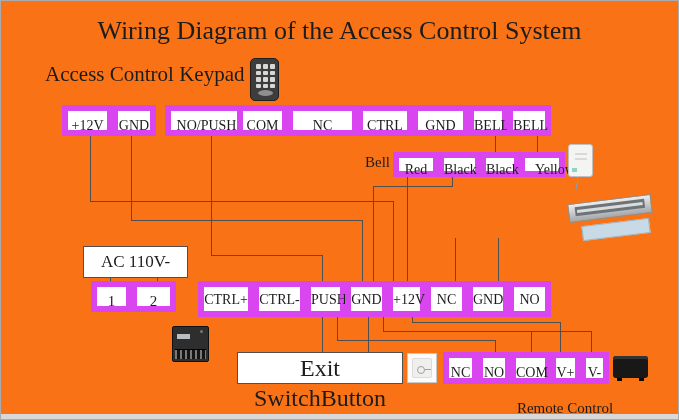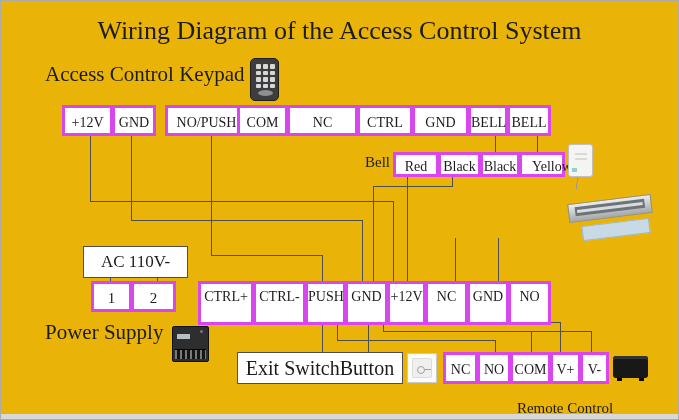--- a/index.html
+++ b/index.html
@@ -1,39 +1,39 @@
 <!DOCTYPE html>
 <html><head>
 <meta charset="utf-8">
 <style>
   html,body{margin:0;padding:0;background:#ffffff;}
   body{width:679px;height:420px;overflow:hidden;position:relative;
        font-family:"Liberation Serif", serif;color:#1c1c1c;}
-  .stage{position:absolute;left:0;top:0;width:679px;height:420px;background:#eab308;}
+  .stage{position:absolute;left:0;top:0;width:679px;height:420px;background:#f97316;}
   .frame{position:absolute;inset:0;border:1px solid #ababab;pointer-events:none;}
   .bottom-band{position:absolute;left:1px;right:1px;bottom:1px;height:5px;background:#d8d8d8;}
   .wires{position:absolute;left:0;top:0;pointer-events:none;}
   .title{position:absolute;left:0;top:16px;width:679px;text-align:center;
          font-size:26px;letter-spacing:0px;}
   .lbl{position:absolute;white-space:nowrap;}
   .keypad-lbl{left:45px;top:62px;font-size:21px;}
   .bell-lbl{left:352px;top:154px;width:38px;text-align:right;font-size:15px;}
   .psu-lbl{left:45px;top:320px;font-size:21px;}
   .remote-lbl{left:500px;top:400px;width:130px;text-align:center;font-size:15px;}
   .cell{position:absolute;box-sizing:border-box;background:#fff;
-        border:3px solid #d946ef;text-align:center;font-size:14px;}
+        border:6px solid #d946ef;text-align:center;font-size:14px;}
   .r-top .cell{top:105px;height:31px;line-height:29px;}
   .r-bell .cell{top:152px;height:25px;line-height:23px;}
-  .r-ctl .cell{top:281px;height:44px;line-height:26px;}
+  .r-ctl .cell{top:281px;height:36px;line-height:26px;}
   .r-rem .cell{top:352px;height:32px;line-height:30px;}
   .bigbox{position:absolute;box-sizing:border-box;background:#fff;
           border:1px solid #4f4f4f;text-align:center;}
   .maglock-box{left:413px;top:205px;width:148px;height:34px;font-size:21px;line-height:32px;}
   .ac-box{left:83px;top:246px;width:105px;height:32px;font-size:17px;line-height:30px;}
-  .exit-box{left:237px;top:352px;width:166px;height:32px;font-size:20px;line-height:30px;}
+  .exit-box{left:237px;top:352px;width:166px;height:32px;font-size:24px;line-height:30px;}
   .t12{top:281px;height:31px;font-size:15px;line-height:29px;}
   .t1{left:91px;width:41px;}
   .t2{left:131px;width:45px;}
   
   .dev{position:absolute;box-sizing:border-box;}
   .keypad-dev{left:250px;top:58px;width:29px;height:43px;background:#3d3d3d;
               border:1px solid #1f1f1f;border-radius:5px;}
   .kp-grid{position:absolute;left:5px;top:5px;width:19px;height:24px;
            display:grid;grid-template-columns:repeat(3,1fr);gap:2px;}
   .kp-grid i{display:block;background:#d8d9d7;border-radius:1px;}
@@ -161,21 +161,20 @@
     <div class="cell" style="left:198px;width:56px;">CTRL+</div>
     <div class="cell" style="left:253px;width:53px;">CTRL-</div>
     <div class="cell" style="left:305px;width:41px;">PUSH</div>
     <div class="cell" style="left:345px;width:43px;">GND</div>
     <div class="cell" style="left:387px;width:39px;">+12V</div>
     <div class="cell" style="left:425px;width:43px;">NC</div>
     <div class="cell" style="left:467px;width:42px;">GND</div>
     <div class="cell" style="left:508px;width:43px;">NO</div>
   </div>
 
-  <div class="lbl psu-lbl">Power Supply</div>
 
   <div class="dev psu-dev">
     <span class="psu-label"></span>
     <span class="psu-dot"></span>
     <span class="psu-strip"></span>
   </div>
 
   <div class="bigbox exit-box">Exit SwitchButton</div>
 
   <div class="dev exitbtn-dev">

